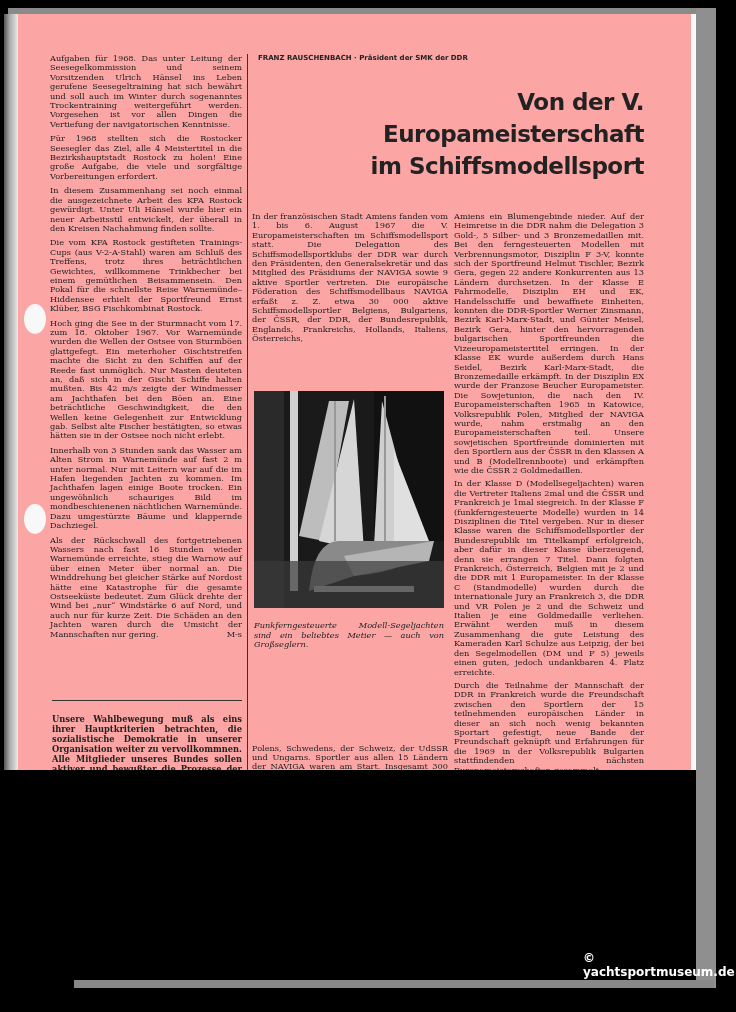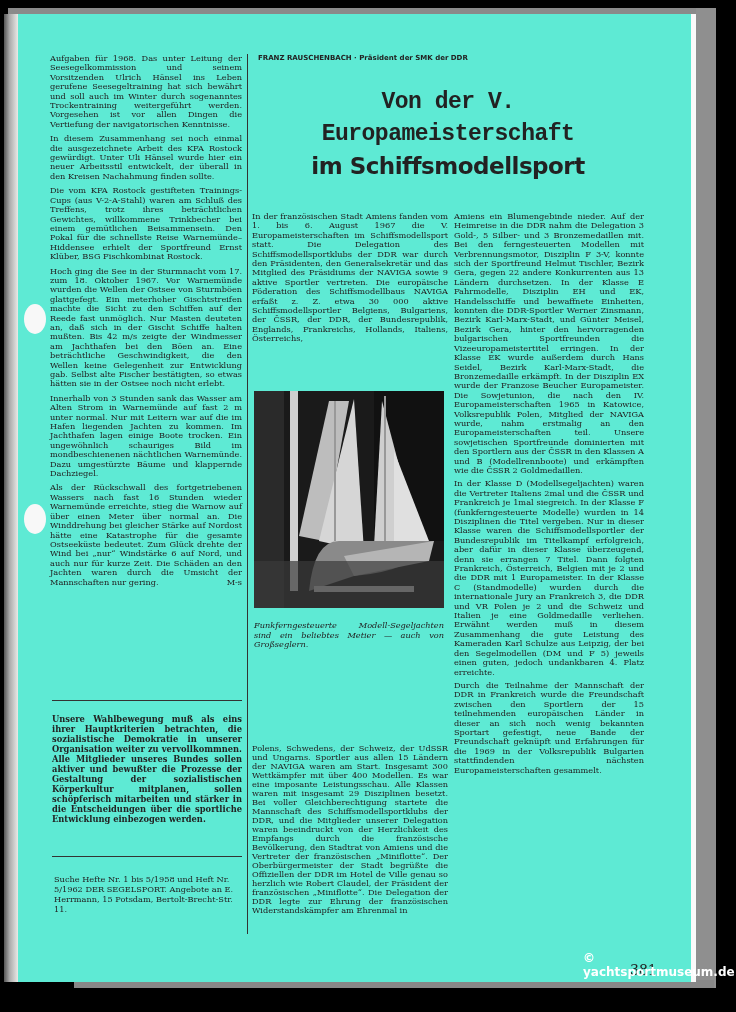--- a/index.html
+++ b/index.html
@@ -1,33 +1,33 @@
 <!DOCTYPE html>
 <html><head>
 <meta charset="utf-8">
 <style>
   html, body { margin:0; padding:0; }
   body { width:736px; height:1012px; background:#000; position:relative; overflow:hidden; font-family:"DejaVu Serif", serif; }
   .scan-edge-top { position:absolute; left:8px; top:8px; width:696px; height:12px; background:#8a8a8a; }
   .scan-edge-right { position:absolute; left:696px; top:8px; width:20px; height:980px; background:#8f8f8f; }
   .scan-edge-bottom { position:absolute; left:74px; top:980px; width:640px; height:8px; background:#888; }
-  .page { position:absolute; left:4px; top:14px; width:692px; height:968px; background:#5eead4; overflow:hidden; }
+  .page { position:absolute; left:4px; top:14px; width:692px; height:756px; background:#fca5a5; overflow:hidden; }
   .page-shadow { position:absolute; left:0; top:0; width:14px; height:100%; background:linear-gradient(to right,#555,#aaa 40%,#e9e9e6); }
   .page-whitestrip { position:absolute; right:0; top:0; width:5px; height:100%; background:#fafafa; }
   .hole { position:absolute; left:20px; width:22px; height:30px; border-radius:50%; background:#f8f8f8; }
 
   .col-left { position:absolute; left:46px; top:40px; width:192px; font-size:8.2px; line-height:9.4px; color:#222; }
   .col-left p { margin:0 0 5px 0; text-align:justify; }
   .vrule { position:absolute; left:243px; top:40px; width:1px; height:880px; background:#333; }
 
   .byline { position:absolute; left:254px; top:40px; font-family:"DejaVu Sans", sans-serif; font-weight:bold; font-size:7px; color:#222; }
   .byline .light { font-weight:bold; }
   .headline { position:absolute; left:248px; top:72px; width:392px; font-family:"DejaVu Sans", sans-serif; font-weight:bold; font-size:23px; line-height:32px; color:#222; letter-spacing:-0.5px; }
-  .headline .l1 { display:block; text-align:center;font-family:Liberation Mono, monospace; }
-  .headline .l2 { display:block; text-align:center; }
+  .headline .l1 { display:block; text-align:right; }
+  .headline .l2 { display:block; text-align:right; }
   .subhead { position:absolute; left:247px; top:160px; font-family:"DejaVu Serif", serif; font-weight:bold; font-size:10px; color:#222; }
 
   .col-mid { position:absolute; left:248px; top:198px; width:196px; font-size:8.2px; line-height:9.4px; color:#222; }
   .col-mid p { margin:0 0 4px 0; text-align:justify; }
   .col-mid-bottom { position:absolute; left:248px; top:704px; width:196px; font-size:8.2px; line-height:9px; color:#222;margin-top:26px; }
   .col-mid-bottom p { margin:0; text-align:justify; }
   .col-right { position:absolute; left:450px; top:198px; width:190px; font-size:8.2px; line-height:9.4px; color:#222; }
   .col-right p { margin:0 0 4px 0; text-align:justify; }
 
   .photo { position:absolute; left:250px; top:377px; width:190px; height:217px; background:#1c1c1c; overflow:hidden; }
@@ -47,20 +47,21 @@
 <div class="scan-edge-bottom"></div>
 
 <div class="page">
   <div class="page-shadow"></div>
   <div class="page-whitestrip"></div>
   <div class="hole" style="top:290px"></div>
   <div class="hole" style="top:490px"></div>
 
   <div class="col-left">
     <p>Aufgaben für 1968. Das unter Leitung der Seesegelkommission und seinem Vorsitzenden Ulrich Hänsel ins Leben gerufene Seesegeltraining hat sich bewährt und soll auch im Winter durch sogenanntes Trockentraining weitergeführt werden. Vorgesehen ist vor allen Dingen die Vertiefung der navigatorischen Kenntnisse.</p>
+    <p>Für 1968 stellten sich die Rostocker Seesegler das Ziel, alle 4 Meistertitel in die Bezirkshauptstadt Rostock zu holen! Eine große Aufgabe, die viele und sorgfältige Vorbereitungen erfordert.</p>
     <p>In diesem Zusammenhang sei noch einmal die ausgezeichnete Arbeit des KFA Rostock gewürdigt. Unter Uli Hänsel wurde hier ein neuer Arbeitsstil entwickelt, der überall in den Kreisen Nachahmung finden sollte.</p>
     <p>Die vom KFA Rostock gestifteten Trainings-Cups (aus V-2-A-Stahl) waren am Schluß des Treffens, trotz ihres beträchtlichen Gewichtes, willkommene Trinkbecher bei einem gemütlichen Beisammensein. Den Pokal für die schnellste Reise Warnemünde–Hiddensee erhielt der Sportfreund Ernst Klüber, BSG Fischkombinat Rostock.</p>
     <p>Hoch ging die See in der Sturmnacht vom 17. zum 18. Oktober 1967. Vor Warnemünde wurden die Wellen der Ostsee von Sturmböen glattgefegt. Ein meterhoher Gischtstreifen machte die Sicht zu den Schiffen auf der Reede fast unmöglich. Nur Masten deuteten an, daß sich in der Gischt Schiffe halten mußten. Bis 42 m/s zeigte der Windmesser am Jachthafen bei den Böen an. Eine beträchtliche Geschwindigkeit, die den Wellen keine Gelegenheit zur Entwicklung gab. Selbst alte Fischer bestätigten, so etwas hätten sie in der Ostsee noch nicht erlebt.</p>
     <p>Innerhalb von 3 Stunden sank das Wasser am Alten Strom in Warnemünde auf fast 2 m unter normal. Nur mit Leitern war auf die im Hafen liegenden Jachten zu kommen. Im Jachthafen lagen einige Boote trocken. Ein ungewöhnlich schauriges Bild im mondbeschienenen nächtlichen Warnemünde. Dazu umgestürzte Bäume und klappernde Dachziegel.</p>
     <p><span>Als der Rückschwall des fortgetriebenen Wassers nach fast 16 Stunden wieder Warnemünde erreichte, stieg die Warnow auf über einen Meter über normal an. Die Winddrehung bei gleicher Stärke auf Nordost hätte eine Katastrophe für die gesamte Ostseeküste bedeutet. Zum Glück drehte der Wind bei „nur“ Windstärke 6 auf Nord, und auch nur für kurze Zeit. Die Schäden an den Jachten waren durch die Umsicht der Mannschaften nur gering.</span> <span style="float:right">M-s</span></p>
   </div>
 
   <div class="sep" style="top:686px"></div>
   <div class="bold-box">Unsere Wahlbewegung muß als eins ihrer Hauptkriterien betrachten, die sozialistische Demokratie in unserer Organisation weiter zu vervollkommnen. Alle Mitglieder unseres Bundes sollen aktiver und bewußter die Prozesse der Gestaltung der sozialistischen Körperkultur mitplanen, sollen schöpferisch mitarbeiten und stärker in die Entscheidungen über die sportliche Entwicklung einbezogen werden.</div>
   <div class="sep" style="top:842px"></div>

